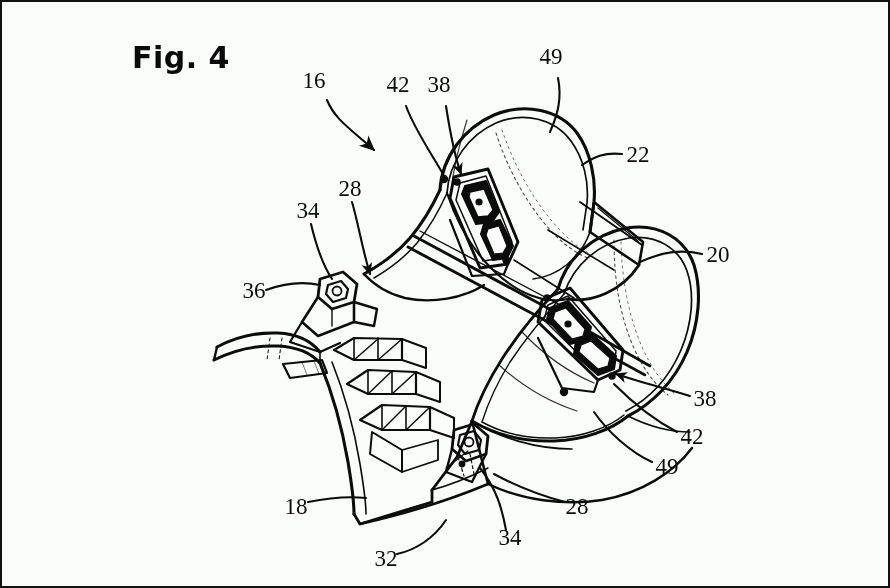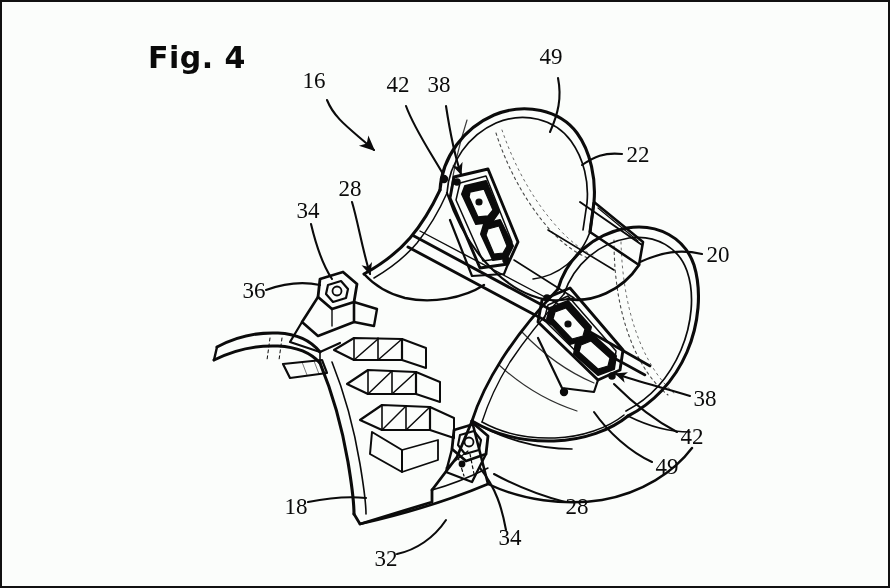--- a/index.html
+++ b/index.html
@@ -21,21 +21,21 @@
   }
   #drawing-canvas {
     position: absolute;
     left: 0;
     top: 0;
     width: 890px;
     height: 588px;
   }
   #figure-title {
     position: absolute;
-    left: 146px;
+    left: 130px;
     top: 38px;
     font-family: "DejaVu Sans", sans-serif;
     font-weight: bold;
     font-size: 30px;
     letter-spacing: 0.5px;
     color: #0a0a0a;
     user-select: none;
   }
   svg text.reflabel {
     font-family: "Liberation Serif", serif;

